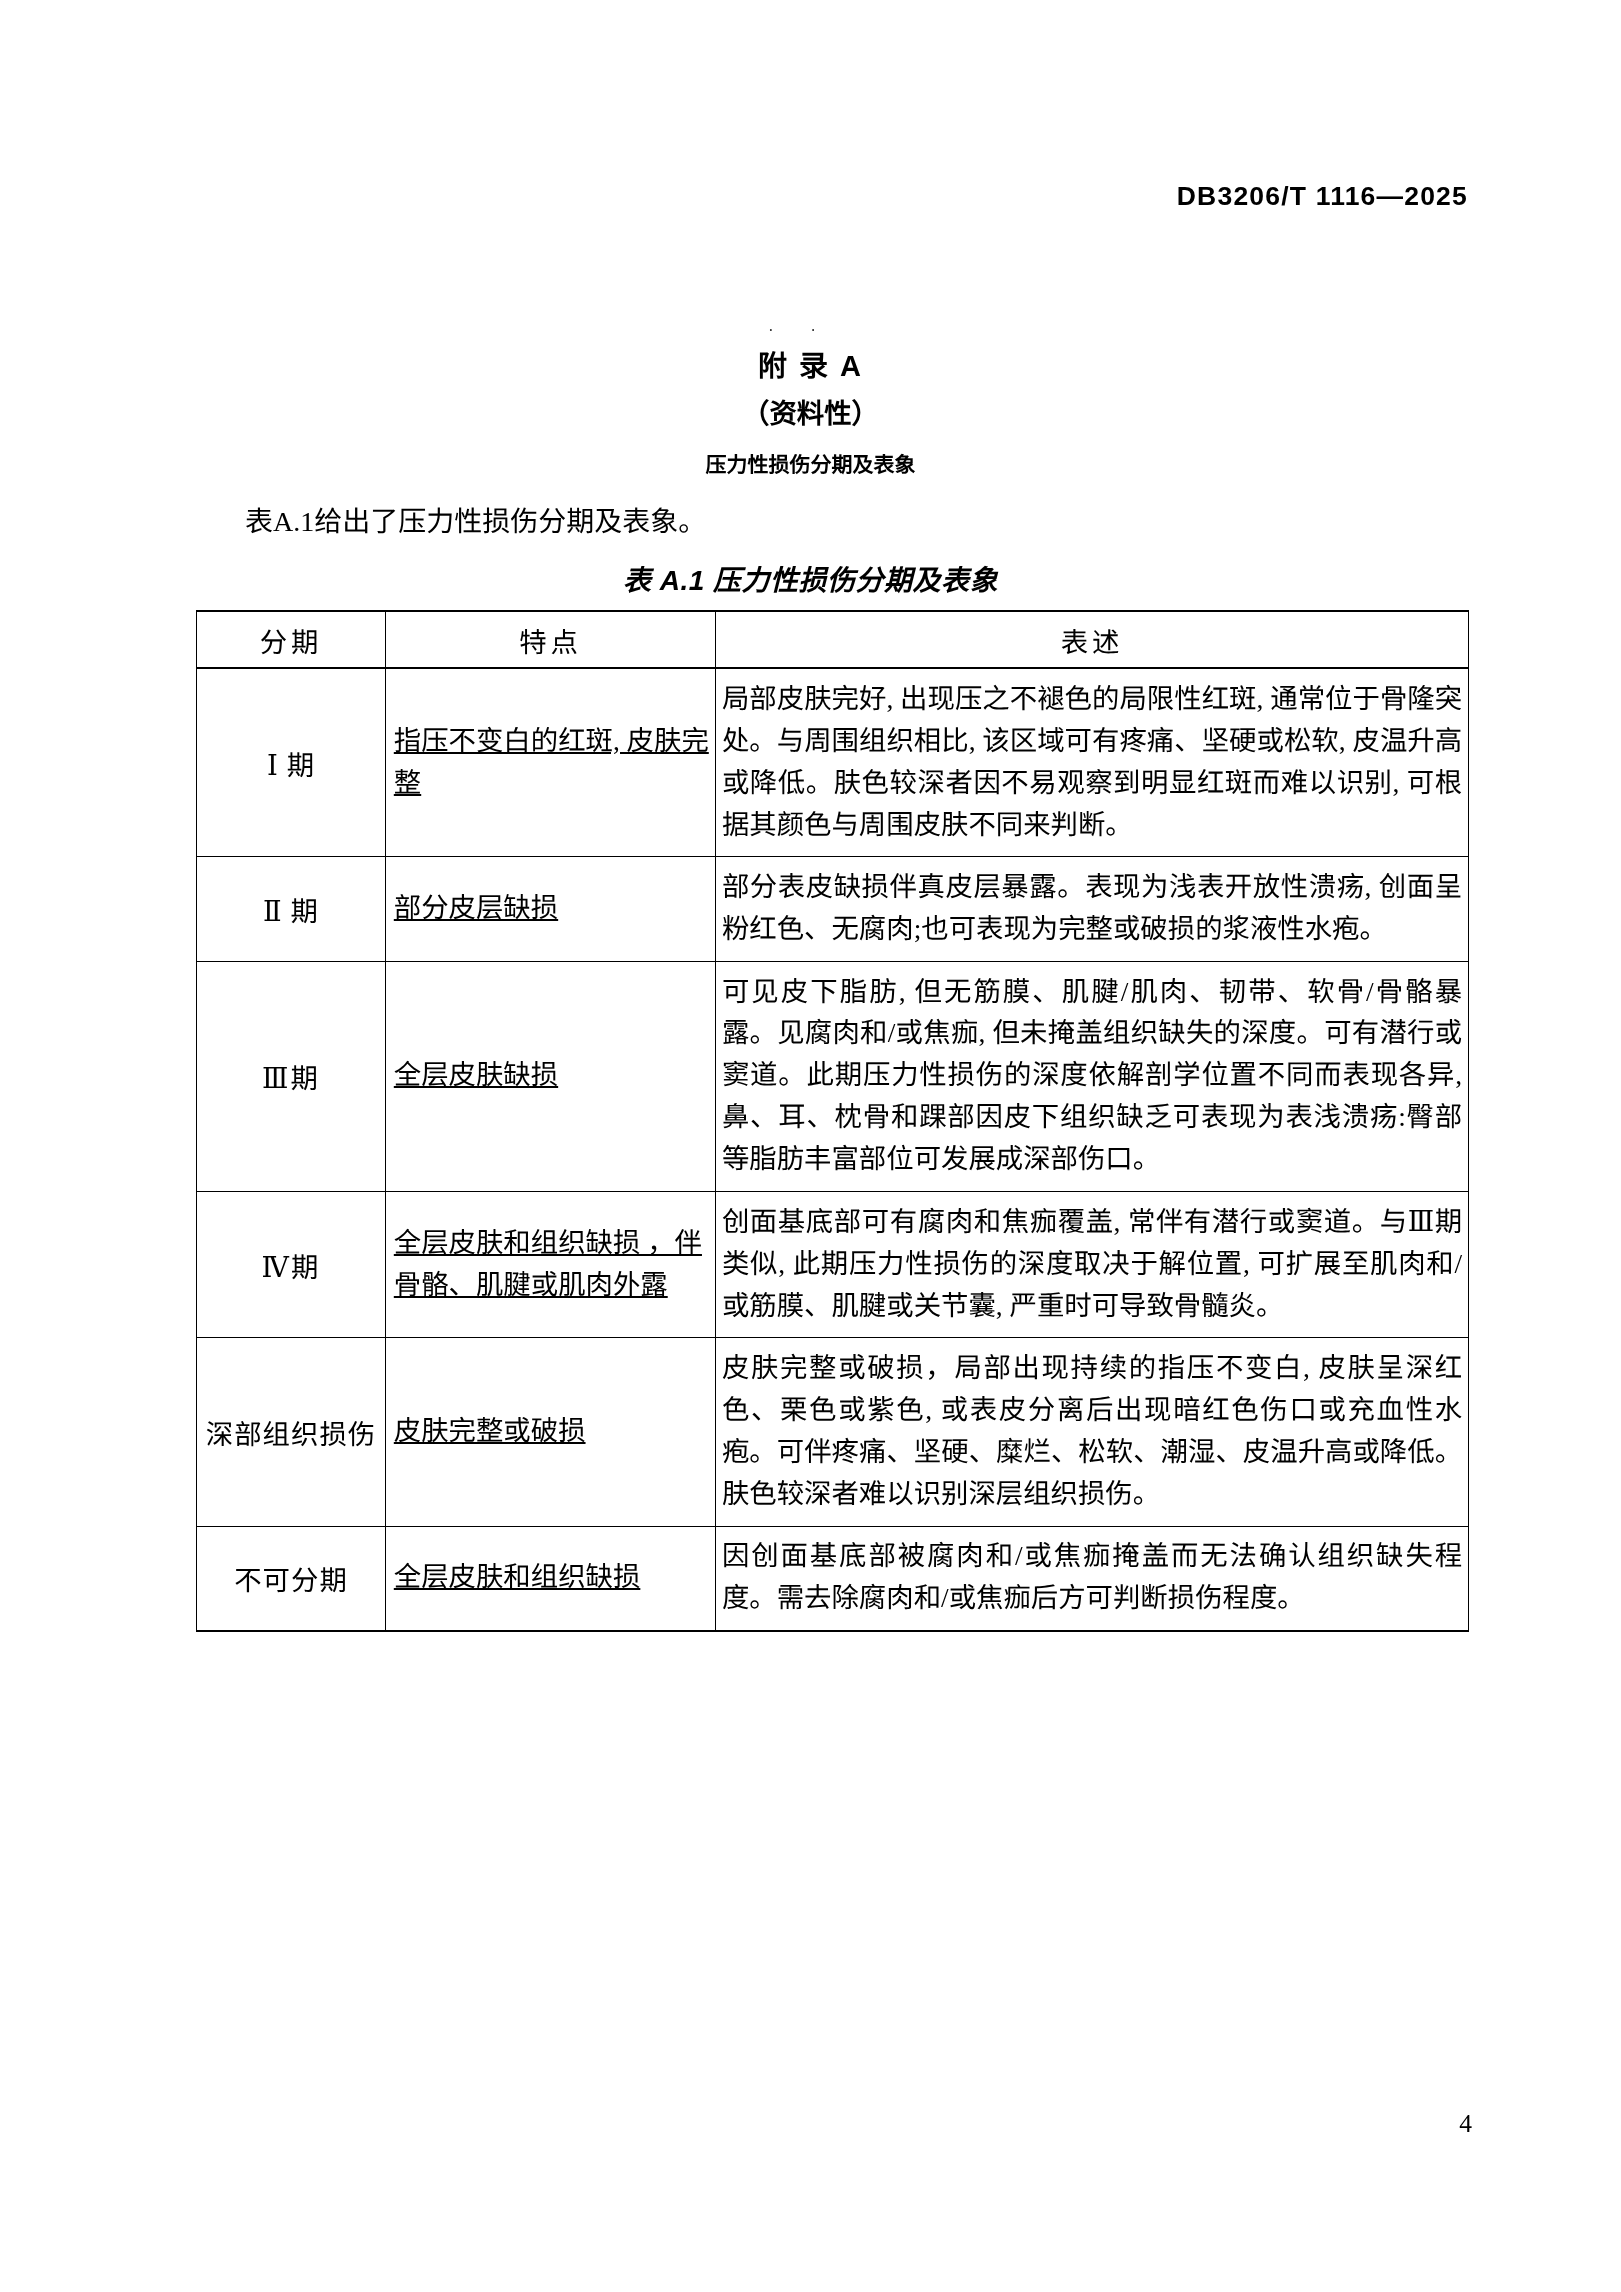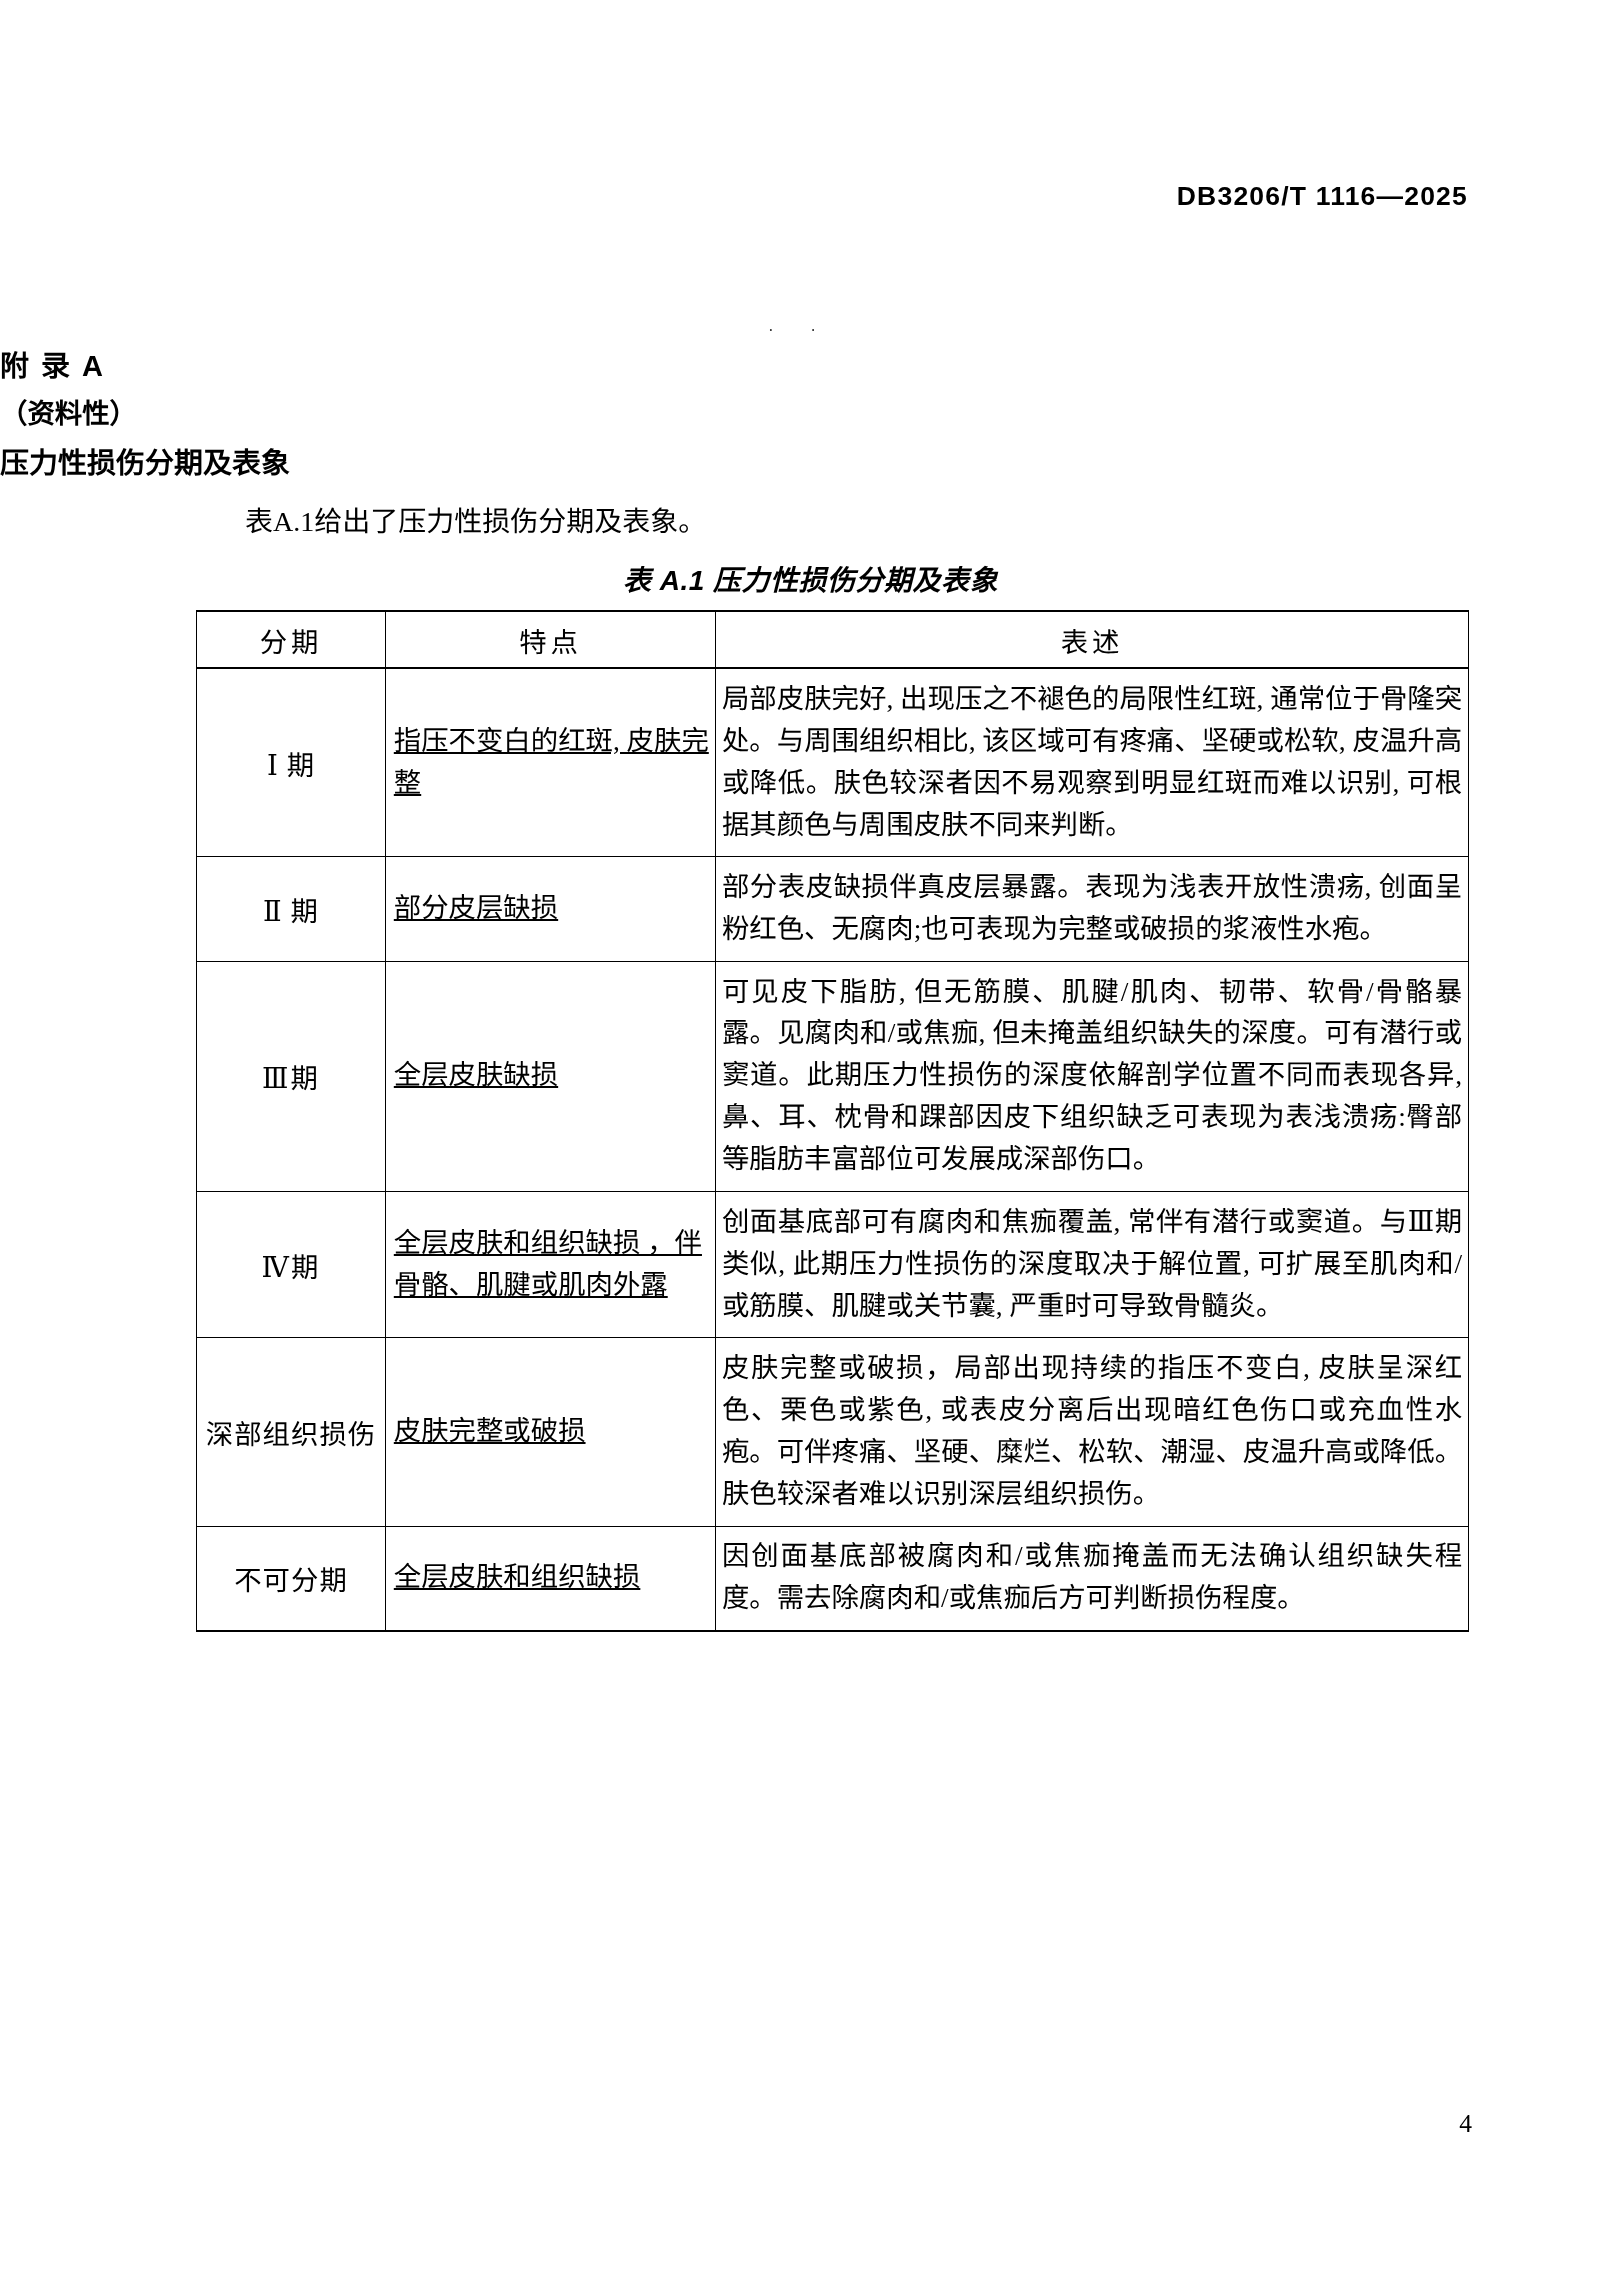--- a/index.html
+++ b/index.html
@@ -32,41 +32,42 @@
     letter-spacing: 1.2px;
     white-space: nowrap;
   }
 
   
   .annex-block {
     position: absolute;
     top: 345px;
     left: 0;
     width: 100%;
+    text-align: center;
   }
   .annex-label {
     font-family: "Liberation Sans", "DejaVu Sans", sans-serif;
     font-size: 29px;
     font-weight: bold;
     letter-spacing: 2px;
     line-height: 1.45;
   }
   .annex-kind {
     font-family: Liberation Serif, serif;
     font-size: 27.4px;
     font-weight: bold;
     line-height: 1.55;
     margin-top: 5.9px;
   }
   .annex-title {
     font-family: "Liberation Sans", "DejaVu Sans", sans-serif;
-    font-size: 29px;
+    font-size: 21px;
     font-weight: bold;
     line-height: 1.5;
-    margin-top: 7px;
+    margin-top: 14px;
   }
   .dot-marks {
     position: absolute;
     top: 326px;
     left: 0;
     width: 100%;
     text-align: center;
     font-size: 15.7px;
     color: #222;
     letter-spacing: 37px;

